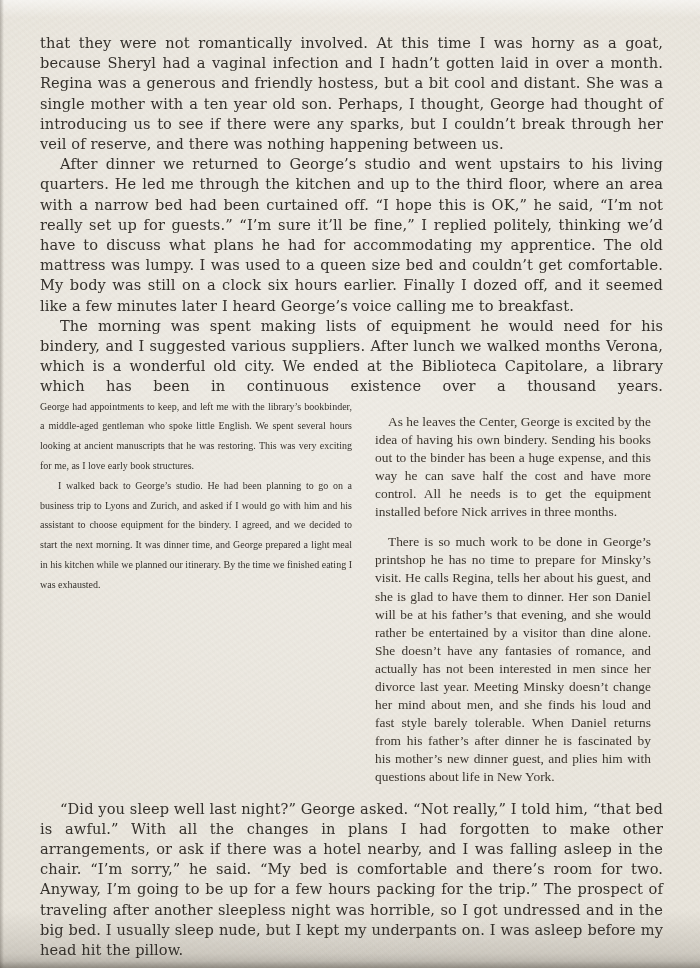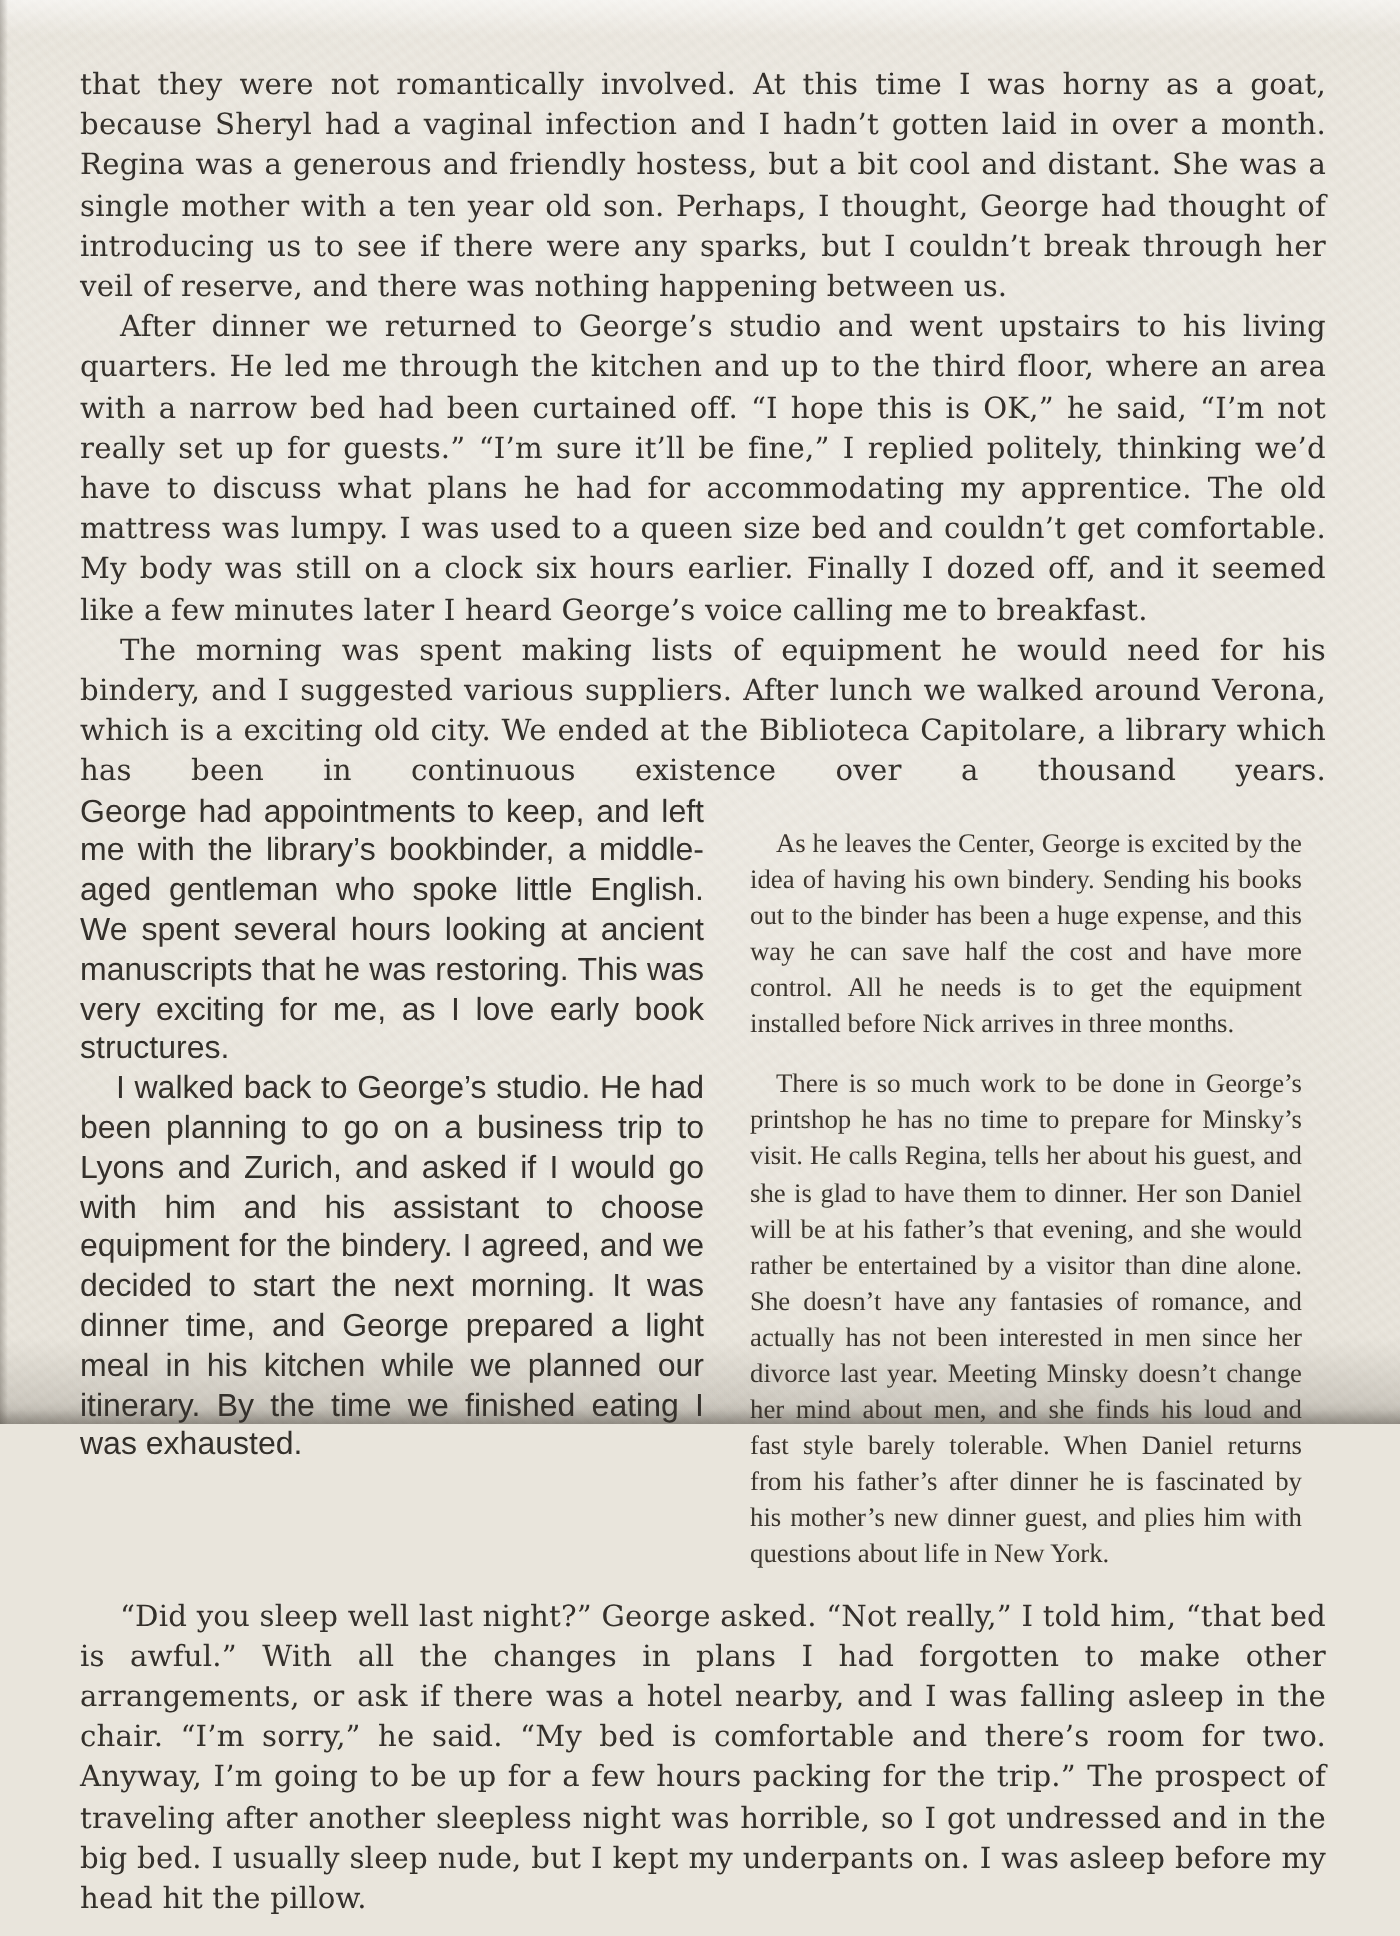--- a/index.html
+++ b/index.html
@@ -6,21 +6,21 @@
     margin: 0;
     padding: 0;
     width: 700px;
     height: 968px;
     overflow: hidden;
     background: #e9e5dc;
   }
   .page {
     position: relative;
     width: 700px;
-    height: 712px;
+    height: 968px;
     color: #34302b;
     
     background:
       linear-gradient(180deg, rgba(255,255,255,0.55) 0%, rgba(255,255,255,0.0) 18px),
       radial-gradient(ellipse 120% 90% at 50% 38%, rgba(255,255,255,0.28), rgba(0,0,0,0.0) 70%),
       linear-gradient(180deg, rgba(0,0,0,0.0) 94%, rgba(82,76,66,0.18) 98.5%, rgba(60,55,47,0.34) 100%),
       repeating-linear-gradient(47deg, rgba(120,110,95,0.028) 0px, rgba(255,255,255,0.03) 2px, rgba(120,110,95,0.028) 4px),
       repeating-linear-gradient(-31deg, rgba(110,100,88,0.025) 0px, rgba(255,255,255,0.028) 3px, rgba(110,100,88,0.025) 6px),
       #e9e5dc;
   }
@@ -60,22 +60,22 @@
     gap: 11px;
     min-height: 352px;
     align-items: flex-start;
   }
   .col-left {
     width: 312px;
     flex: 0 0 312px;
   }
   .col-left p {
     margin: 0;
-    font-family: Liberation Sans, sans-serif;
-    font-size: 16px;
+    font-family: Liberation Serif, serif;
+    font-size: 10px;
     line-height: 19.8px;
     text-align: justify;
     color: #34302b;
   }
   .col-left p.indent { text-indent: 18px; }
   .sidebar {
     flex: 1 1 auto;
     padding-top: 4px;
   }
   .sidebar p {
@@ -94,21 +94,21 @@
 <div class="page">
   <div class="edge-left"></div>
   <div class="edge-bottom"></div>
 
   <div class="content">
 
     <p class="body-par">that they were not romantically involved. At this time I was horny as a goat, because Sheryl had a vaginal infection and I hadn’t gotten laid in over a month. Regina was a generous and friendly hostess, but a bit cool and distant. She was a single mother with a ten year old son. Perhaps, I thought, George had thought of introducing us to see if there were any sparks, but I couldn’t break through her veil of reserve, and there was nothing happening between us.</p>
 
     <p class="body-par indent">After dinner we returned to George’s studio and went upstairs to his living quarters. He led me through the kitchen and up to the third floor, where an area with a narrow bed had been curtained off. “I hope this is OK,” he said, “I’m not really set up for guests.” “I’m sure it’ll be fine,” I replied politely, thinking we’d have to discuss what plans he had for accommodating my apprentice. The old mattress was lumpy. I was used to a queen size bed and couldn’t get comfortable. My body was still on a clock six hours earlier. Finally I dozed off, and it seemed like a few minutes later I heard George’s voice calling me to breakfast.</p>
 
-    <p class="body-par indent justify-last">The morning was spent making lists of equipment he would need for his bindery, and I suggested various suppliers. After lunch we walked around Verona, which is a exciting old city. We ended at the Biblioteca Capitolare, a library which has been in continuous existence over a thousand years.</p>
+    <p class="body-par indent justify-last">The morning was spent making lists of equipment he would need for his bindery, and I suggested various suppliers. After lunch we walked months Verona, which is a wonderful old city. We ended at the Biblioteca Capitolare, a library which has been in continuous existence over a thousand years.</p>
 
     <div class="two-col">
 
       <div class="col-left">
         <p>George had appointments to keep, and left me with the library’s bookbinder, a middle-aged gentleman who spoke little English. We spent several hours looking at ancient manuscripts that he was restoring. This was very exciting for me, as I love early book structures.</p>
         <p class="indent">I walked back to George’s studio. He had been planning to go on a business trip to Lyons and Zurich, and asked if I would go with him and his assistant to choose equipment for the bindery. I agreed, and we decided to start the next morning. It was dinner time, and George prepared a light meal in his kitchen while we planned our itinerary. By the time we finished eating I was exhausted.</p>
       </div>
 
       <div class="sidebar">
         <p>As he leaves the Center, George is excited by the idea of having his own bindery. Sending his books out to the binder has been a huge expense, and this way he can save half the cost and have more control. All he needs is to get the equipment installed before Nick arrives in three months.</p>

